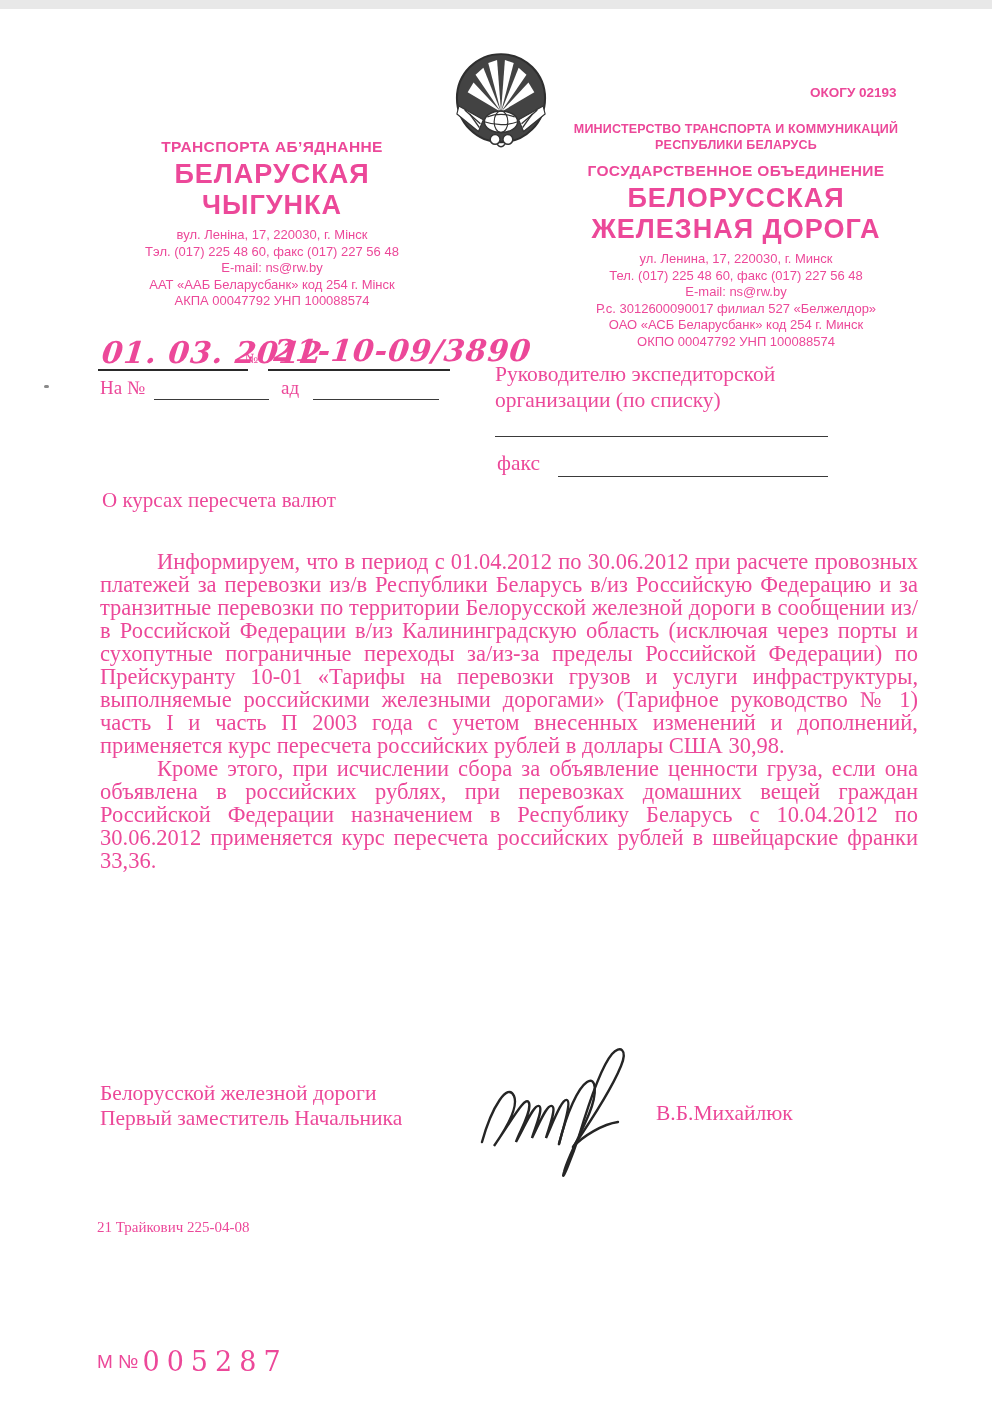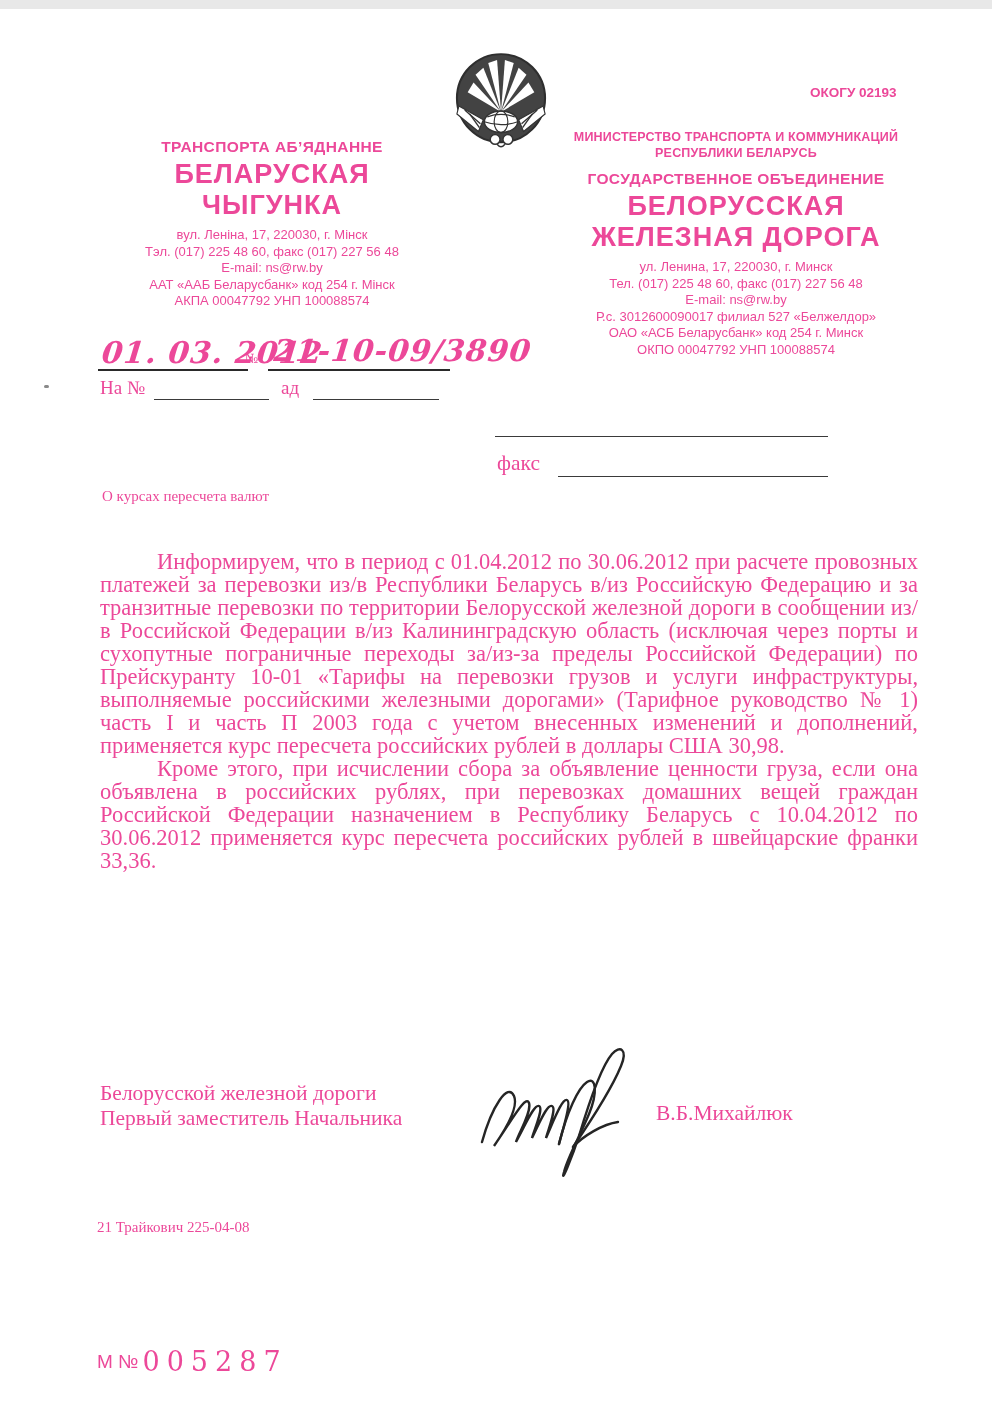--- a/index.html
+++ b/index.html
@@ -17,21 +17,21 @@
   .lh-assoc { font-size:15.5px; font-weight:bold; margin-top:9px; letter-spacing:.4px; }
   .lh-org { font-size:27px; font-weight:bold; line-height:31px; letter-spacing:1px; margin-top:3px; }
   .lh-details { font-size:13px; line-height:16.5px; margin-top:6px; }
   .okogu { font-size:13.5px; font-weight:bold; }
   .hand { font-family:"DejaVu Serif", serif; font-style:italic; font-weight:bold;
           font-size:30px; transform:skewX(-6deg); white-space:nowrap; letter-spacing:1px; }
   .rule { border-bottom:2px solid #2a2a2a; height:0; }
   .rule-thin { border-bottom:1.6px solid #3a3a3a; height:0; }
   .form-label { font-size:19px; }
   .recipient { font-size:21.5px; line-height:26px; }
-  .subject { font-size:15px; }
+  .subject { font-size:21px; }
   .body-text { width:818px; font-size:22.5px; line-height:23px; text-align:justify; }
   .body-text p { text-indent:57px; margin:0; }
   .sig-title { font-size:21.5px; line-height:25px; }
   .sig-name { font-size:21.5px; }
   .executor { font-size:15px; }
   .stamp-prefix { font-size:19px; font-family:"Liberation Sans", sans-serif; }
   .stamp-digits { font-family:"DejaVu Serif", serif; font-size:27px; letter-spacing:7px; }
   .artifact { width:5px; height:3px; background:#8a8a8a; border-radius:2px; }
 </style>
 </head>
@@ -85,21 +85,21 @@
     </div>
     <div class="lh-details">
       <div>вул. Леніна, 17, 220030, г. Мінск</div>
       <div>Тэл. (017) 225 48 60, факс (017) 227 56 48</div>
       <div>E-mail: ns@rw.by</div>
       <div>ААТ «ААБ Беларусбанк» код 254 г. Мінск</div>
       <div>АКПА 00047792  УНП 100088574</div>
     </div>
   </div>
 
-  <div class="abs sans center lh-col" style="left:548px; top:120px; width:376px;">
+  <div class="abs sans center lh-col" style="left:548px; top:112px; width:376px;">
     <div class="lh-ministry">
       <div>МИНИСТЕРСТВО ТРАНСПОРТА И КОММУНИКАЦИЙ</div>
       <div>РЕСПУБЛИКИ БЕЛАРУСЬ</div>
     </div>
     <div class="lh-assoc">ГОСУДАРСТВЕННОЕ ОБЪЕДИНЕНИЕ</div>
     <div class="lh-org">
       <div>БЕЛОРУССКАЯ</div>
       <div>ЖЕЛЕЗНАЯ ДОРОГА</div>
     </div>
     <div class="lh-details">
@@ -118,20 +118,24 @@
   <div class="abs rule" style="left:98px; top:360px; width:150px;"></div>
   <div class="abs rule" style="left:268px; top:360px; width:182px;"></div>
 
   <div class="abs form-label" style="left:100px; top:368px;">На №</div>
   <div class="abs rule-thin" style="left:154px; top:390px; width:115px;"></div>
   <div class="abs form-label" style="left:281px; top:368px;">ад</div>
   <div class="abs rule-thin" style="left:313px; top:390px; width:126px;"></div>
 
   <div class="abs artifact" style="left:44px; top:376px;"></div>
 
+  <div class="abs recipient" style="left:495px; top:352px; width:360px;">
+    <div>Руководителю экспедиторской</div>
+    <div>организации (по списку)</div>
+  </div>
   <div class="abs rule-thin" style="left:495px; top:427px; width:333px;"></div>
   <div class="abs recipient" style="left:497px; top:441px;">факс</div>
   <div class="abs rule-thin" style="left:558px; top:467px; width:270px;"></div>
 
   <div class="abs subject" style="left:102px; top:479px;">О курсах  пересчета валют</div>
 
   <div class="abs body-text" style="left:100px; top:541px;">
     <p>Информируем, что в период с 01.04.2012 по 30.06.2012 при расчете провозных платежей за перевозки из/в Республики Беларусь в/из Российскую Федерацию и за транзитные перевозки по территории Белорусской железной дороги в сообщении из/в Российской Федерации в/из Калининградскую область (исключая через порты и сухопутные пограничные переходы за/из-за пределы Российской Федерации) по Прейскуранту 10-01 «Тарифы на перевозки грузов и услуги инфраструктуры, выполняемые российскими железными дорогами» (Тарифное руководство № 1) часть I и часть П 2003 года с учетом внесенных изменений и дополнений, применяется курс пересчета российских рублей в доллары США  30,98.</p>
     <p>Кроме этого, при исчислении сбора за объявление ценности груза, если она объявлена в российских рублях, при перевозках домашних вещей граждан Российской Федерации назначением в Республику Беларусь с 10.04.2012 по 30.06.2012 применяется курс пересчета российских рублей в швейцарские франки 33,36.</p>
   </div>

